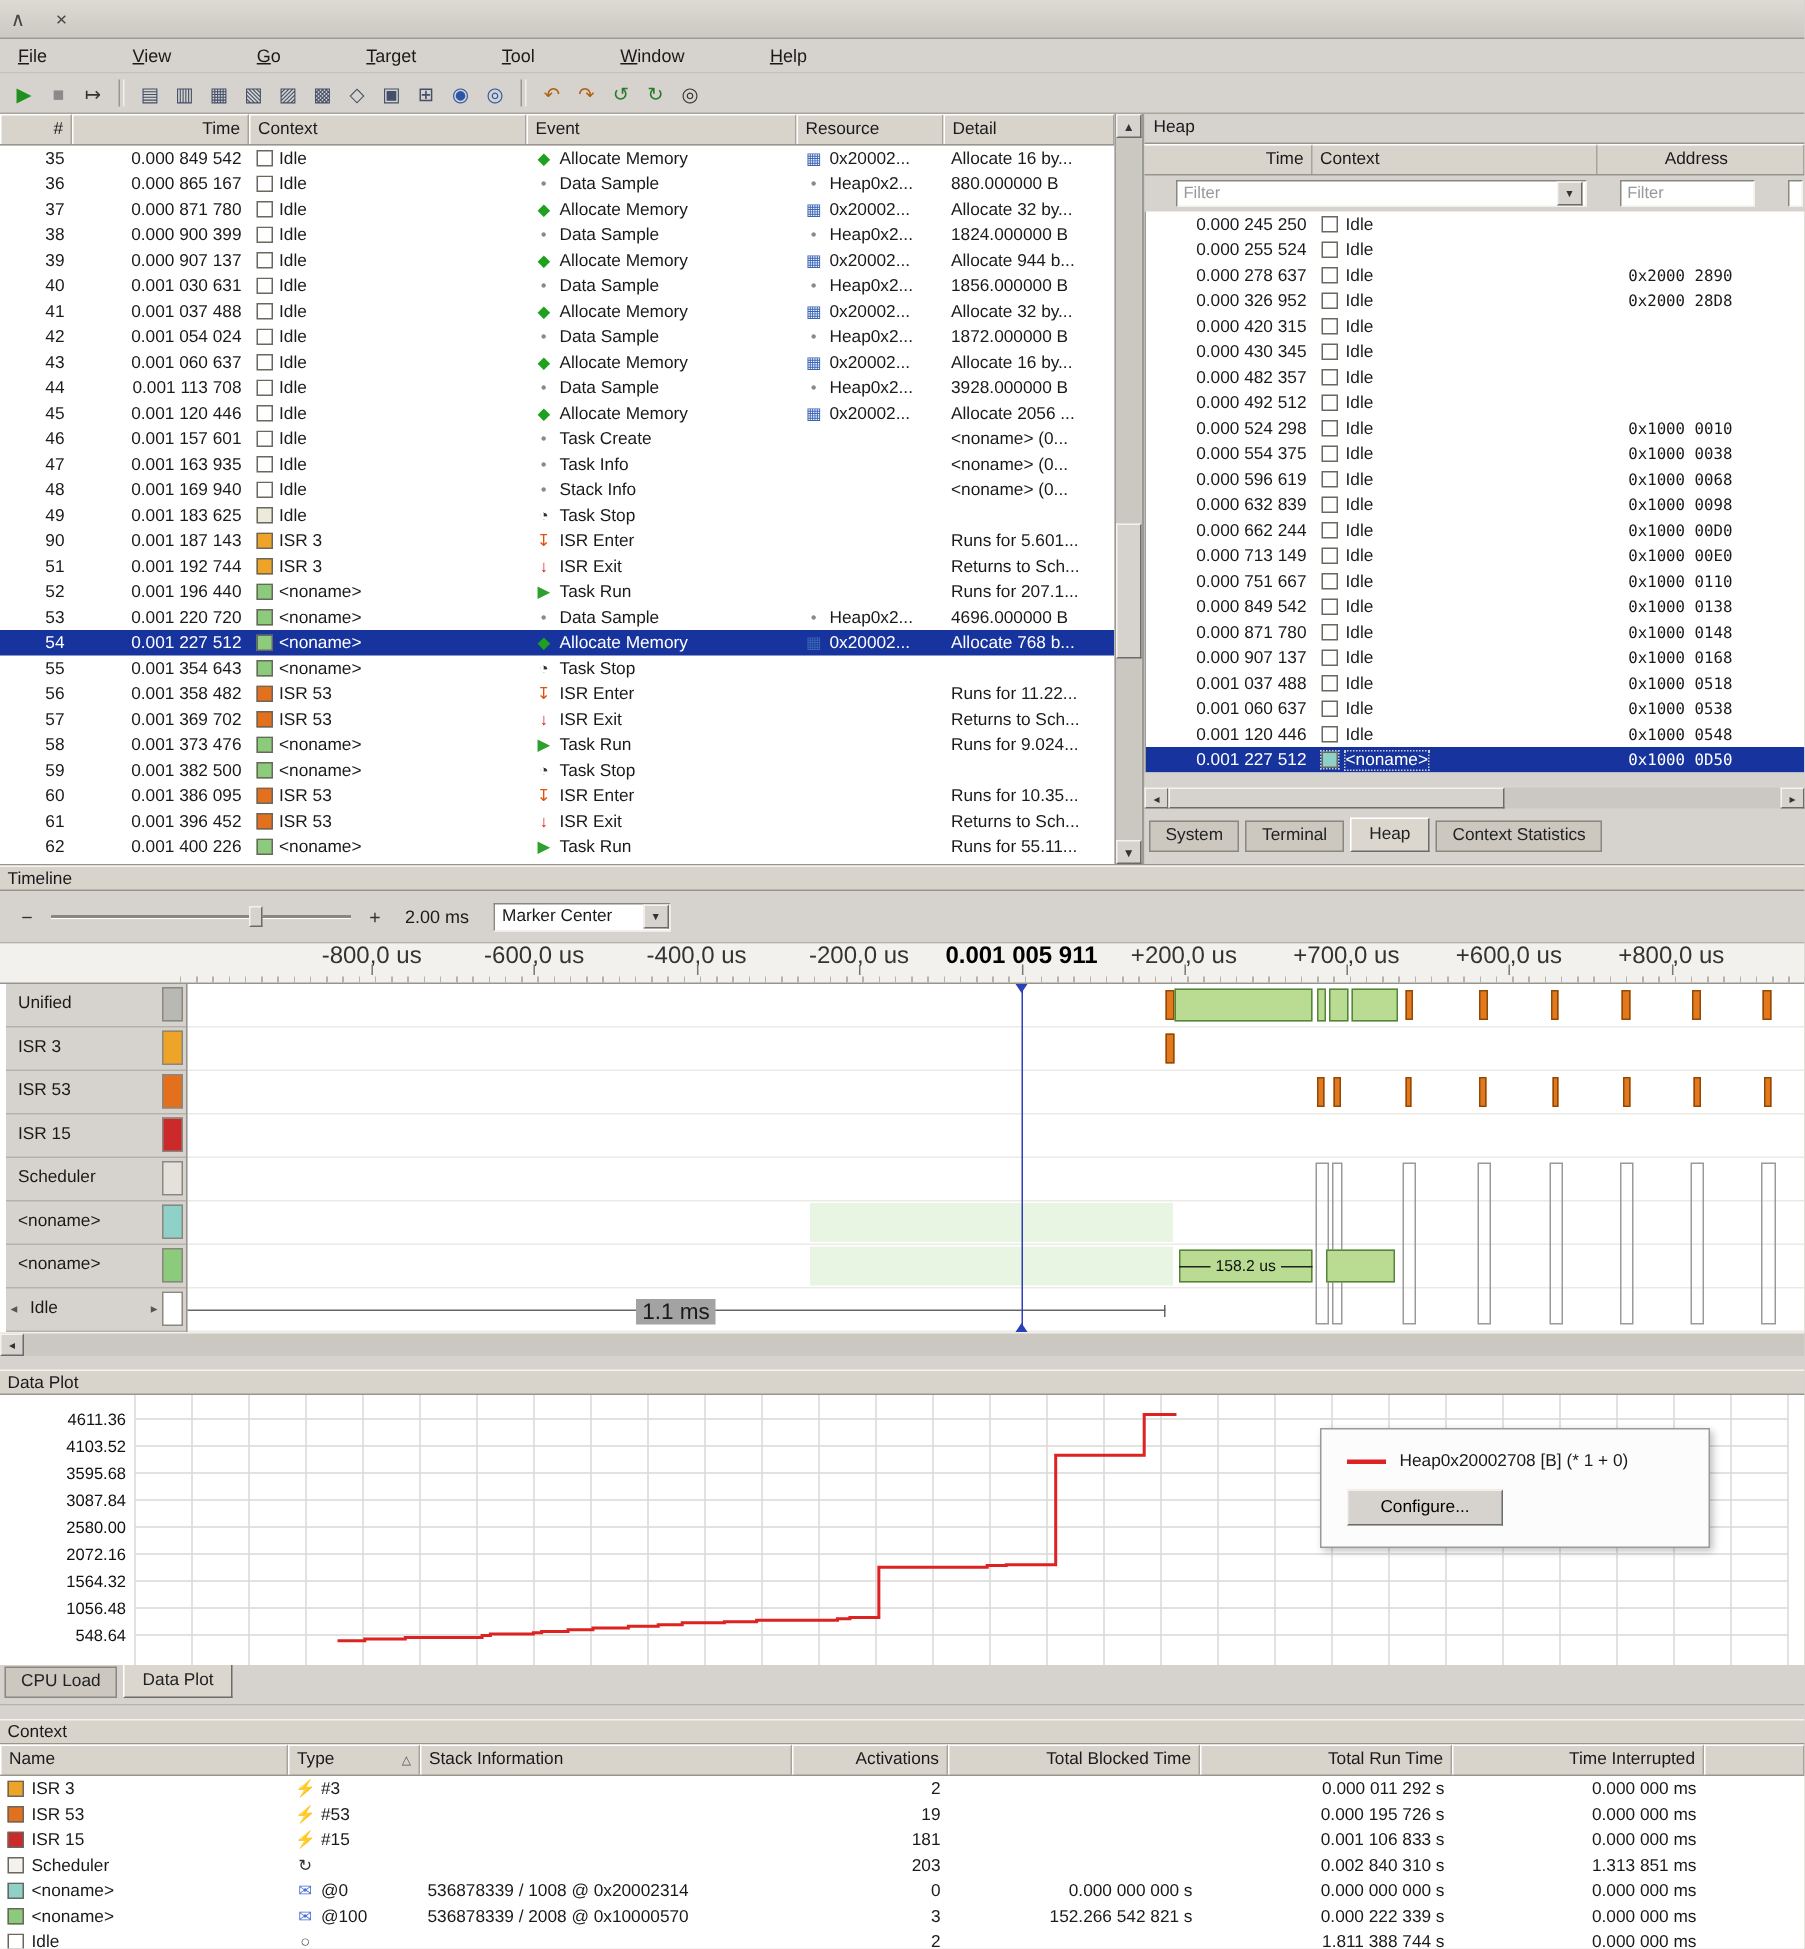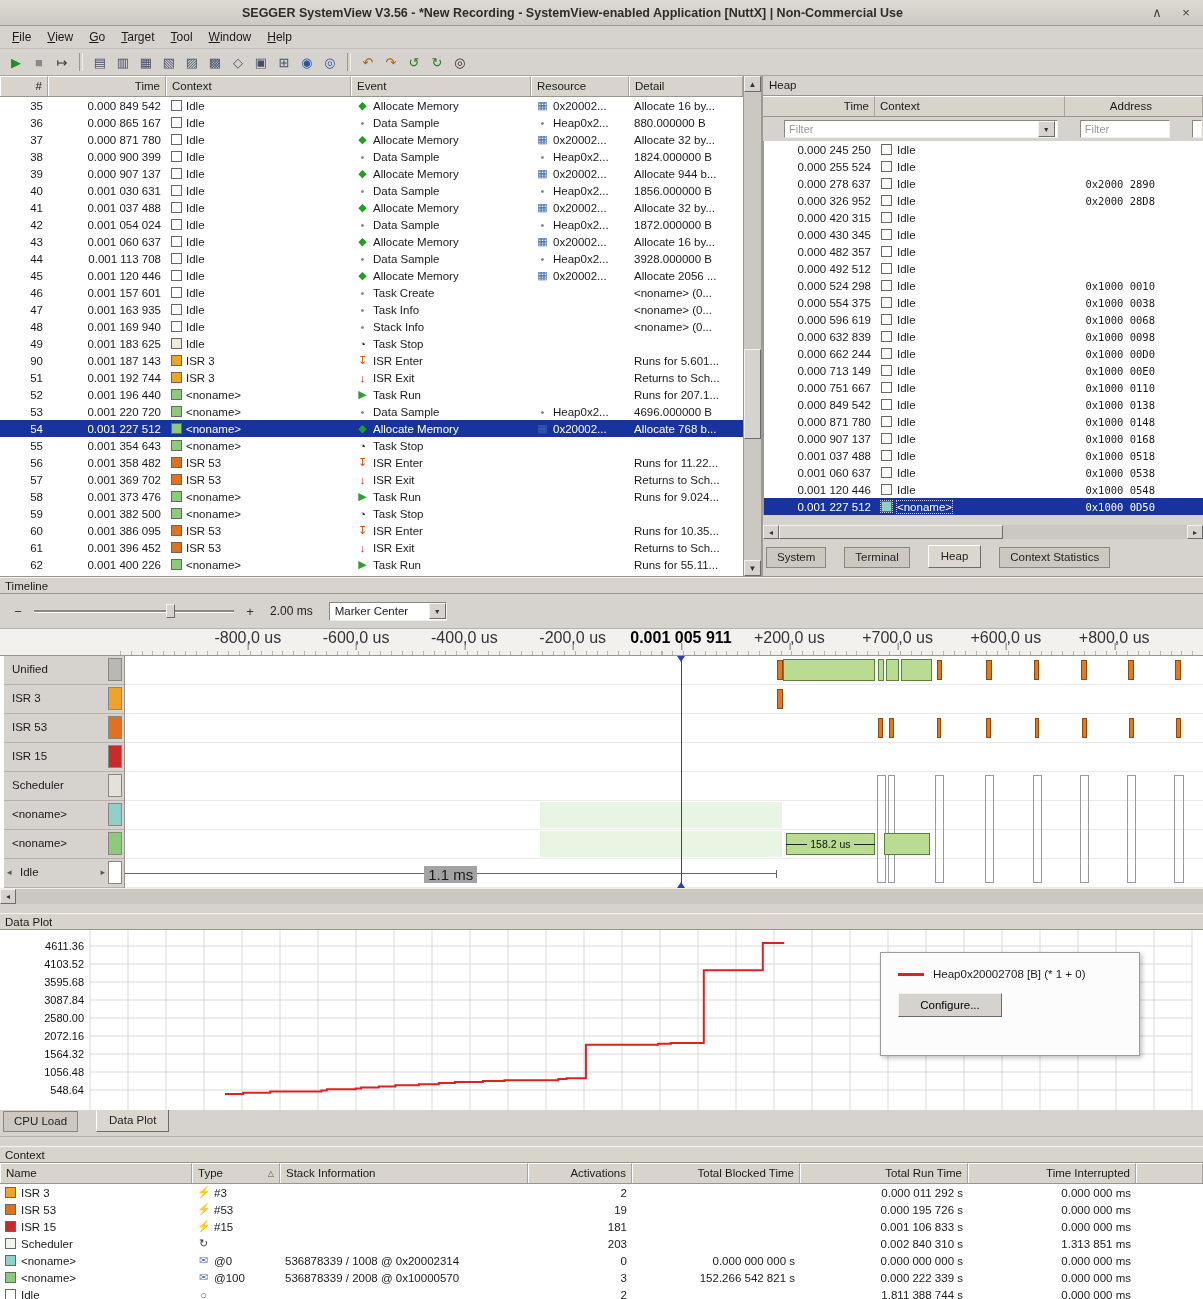--- a/index.html
+++ b/index.html
@@ -2,21 +2,21 @@
 <html><head>
 <meta charset="utf-8">
 <style>
   html,body{margin:0;padding:0;}
   body{width:1203px;height:1299px;overflow:hidden;background:#d6d3ce;
        font-family:"Liberation Sans",sans-serif;font-size:12px;color:#1a1a1a;}
   
   .titlebar{height:25px;background:linear-gradient(#ddd9d3,#ccc9c2);display:flex;align-items:center;border-bottom:1px solid #9c9a94;}
   .titlebar .title{flex:1;text-align:center;font-weight:bold;font-size:12.5px;color:#2c2c2c;}
   .win-btn{width:24px;height:18px;margin-right:5px;display:flex;align-items:center;justify-content:center;color:#444;font-size:13px;}
-  .menubar{height:22px;display:flex;align-items:center;background:#d6d3ce;border-bottom:1px solid #c4c1ba;padding-left:4px;}
+  .menubar{height:22px;display:flex;align-items:center;background:#d6d3ce;border-bottom:1px solid #c4c1ba;padding-left:4px;gap:41px;}
   .menu-item{padding:2px 8px;}
   .toolbar{height:26px;display:flex;align-items:center;background:#d6d3ce;border-bottom:1px solid #a8a59e;padding-left:5px;gap:1px;}
   .tb-btn{width:22px;height:22px;display:flex;align-items:center;justify-content:center;font-size:13px;}
   .tb-sep{width:2px;height:18px;border-left:1px solid #9a978f;border-right:1px solid #f2efe9;margin:0 5px;}
   
   .main{display:flex;height:500px;border-bottom:1px solid #98958e;}
   .etable{flex:1;display:flex;background:#fff;border-right:2px solid #9c9a94;min-width:0;}
   .et-left{flex:1;display:flex;flex-direction:column;min-width:0;overflow:hidden;}
   .et-header,.ctx-header{display:flex;height:20px;background:#d8d4cc;border-bottom:1px solid #98958e;font-size:11.5px;flex:none;}
   .hcell{border-right:1px solid #a8a49c;border-top:1px solid #fff;border-left:1px solid #fff;padding:3px 5px 0;box-sizing:border-box;white-space:nowrap;overflow:hidden;}
@@ -50,21 +50,21 @@
   .flt input::placeholder{color:#999;}
   .flt-combo{width:292px;}.flt-addr{width:96px;}.flt-extra{flex:1;}
   .combo-arrow{width:15px;height:14px;flex:none;background:#d6d3ce;border:1px solid;border-color:#f4f2ee #6b6b6b #6b6b6b #f4f2ee;font-size:7px;color:#333;display:flex;align-items:center;justify-content:center;}
   .heap-rows{height:374px;background:#fff;border-left:1px solid #9c9a94;overflow:hidden;flex:none;}
   .hrow{display:flex;height:17px;align-items:center;font-size:11.5px;}
   .hc-time{width:112px;text-align:right;padding-right:5px;box-sizing:border-box;}
   .hc-ctx{width:190px;display:flex;align-items:center;gap:5px;padding-left:5px;box-sizing:border-box;}
   .hrow.sel .hc-ctx span{outline:1px dotted #cfcfcf;}
   .hc-addr{flex:1;text-align:right;padding-right:48px;font-family:"DejaVu Sans Mono",monospace;font-size:10.5px;}
   .heap-hscroll{margin-top:10px;}
-  .heap-tabs,.plot-tabs{display:flex;gap:18px;margin:8px 0 0 3px;align-items:flex-start;}
+  .heap-tabs,.plot-tabs{display:flex;gap:4px;margin:8px 0 0 3px;align-items:flex-start;}
   .tab{padding:3px 10px 4px;background:#ccc8c0;border:1px solid #8a877f;font-size:11.5px;color:#222;}
   .tab.active{background:#dbd7cf;border-color:#fff #6b6b6b #6b6b6b #fff;padding:4px 12px 5px;margin-top:-2px;}
   
   .section-label{height:17px;background:#d8d4cc;border-top:1px solid #f6f4ef;border-bottom:1px solid #98958e;padding:2px 5px 0;font-size:11.5px;box-sizing:border-box;}
   
   .tl-controls{height:34px;display:flex;align-items:center;background:#d6d3ce;border-bottom:1px solid #b5b2ab;padding-left:10px;}
   .zoom-btn{width:16px;height:16px;display:flex;align-items:center;justify-content:center;font-size:13px;color:#333;}
   .slider{width:200px;height:16px;position:relative;margin:0 8px;}
   .slider-track{position:absolute;left:0;right:0;top:7px;height:2px;background:#8a877f;border-bottom:1px solid #fff;}
   .slider-handle{position:absolute;left:66%;top:1px;width:9px;height:14px;background:#d6d3ce;border:1px solid;border-color:#f4f2ee #6b6b6b #6b6b6b #f4f2ee;box-sizing:border-box;}
@@ -99,21 +99,21 @@
   .span-ann span{padding:0 3px;white-space:nowrap;}
   .idle-ann{position:absolute;border-top:1px solid #666;z-index:2;}
   .idle-ann::before,.idle-ann::after{content:"";position:absolute;top:-4px;height:8px;border-left:1px solid #666;}
   .idle-ann::before{left:0;}.idle-ann::after{right:0;}
   .idle-ann span{position:absolute;left:46%;top:-8px;background:#a3a3a3;padding:0 4px;font-size:15px;white-space:nowrap;}
   .tl-scroll{height:15px;display:flex;background:#cbc8c1;border-top:1px solid #f2efe9;}
   .gap{height:9px;background:#d6d3ce;}
   
   .plot-wrap{position:relative;height:180px;background:#fff;}
   .plot-wrap svg{display:block;}
-  .legend{position:absolute;left:880px;top:22px;width:260px;height:104px;background:#fcfcfc;border:1px solid #9a9a9a;box-shadow:2px 2px 5px rgba(0,0,0,.25);box-sizing:border-box;}
+  .legend{position:absolute;left:880px;top:22px;width:260px;height:80px;background:#fcfcfc;border:1px solid #9a9a9a;box-shadow:2px 2px 5px rgba(0,0,0,.25);box-sizing:border-box;}
   .legend-row{display:flex;align-items:center;gap:9px;padding:15px 0 0 17px;font-size:11.5px;}
   .legend-line{width:26px;height:3px;flex:none;}
   .cfg-btn{margin:13px 0 0 17px;width:104px;height:24px;background:#d6d3ce;border:1px solid;border-color:#f4f2ee #6b6b6b #6b6b6b #f4f2ee;font-size:11.5px;font-family:inherit;}
   .plot-tabs{background:#d6d3ce;margin:0;padding:1px 0 4px 3px;border-bottom:1px solid #b5b2ab;}
   
   .crow{display:flex;height:17px;align-items:center;font-size:11.5px;background:#fff;white-space:nowrap;}
   .cc{box-sizing:border-box;overflow:hidden;padding:0 5px;}
   .cc-name{width:192px;display:flex;align-items:center;gap:5px;}
   .cc-type{width:88px;display:flex;align-items:center;gap:4px;}
   .cc-stack{width:248px;}
@@ -123,21 +123,20 @@
   .cc-int{width:168px;text-align:right;}
   .cc-sp{flex:1;}
   .ctx-header .cc{padding-top:3px;}
   .sort-glyph{float:right;font-size:8px;color:#555;margin-top:2px;}
   .ctx-rows{background:#fff;}
 </style>
 </head>
 <body>
 
 <div class="titlebar">
-  <div class="title">SEGGER SystemView V3.56 - *New Recording - SystemView-enabled Application [NuttX] | Non-Commercial Use</div>
   <div class="win-btn">∧</div>
   <div class="win-btn">×</div>
 </div>
 <div class="menubar">
     <span class="menu-item"><u>F</u>ile</span>
     <span class="menu-item"><u>V</u>iew</span>
     <span class="menu-item"><u>G</u>o</span>
     <span class="menu-item"><u>T</u>arget</span>
     <span class="menu-item"><u>T</u>ool</span>
     <span class="menu-item"><u>W</u>indow</span>

